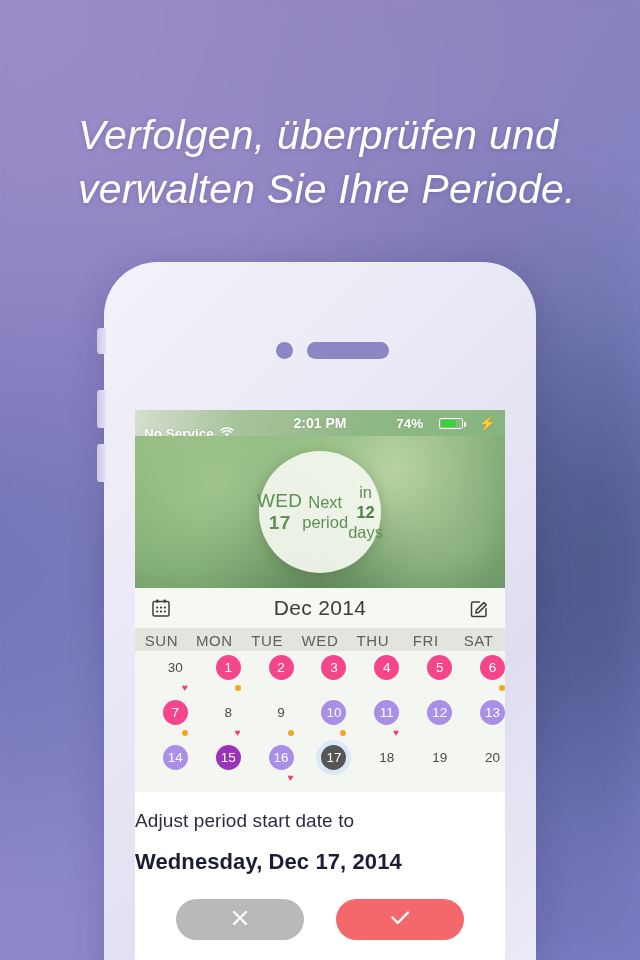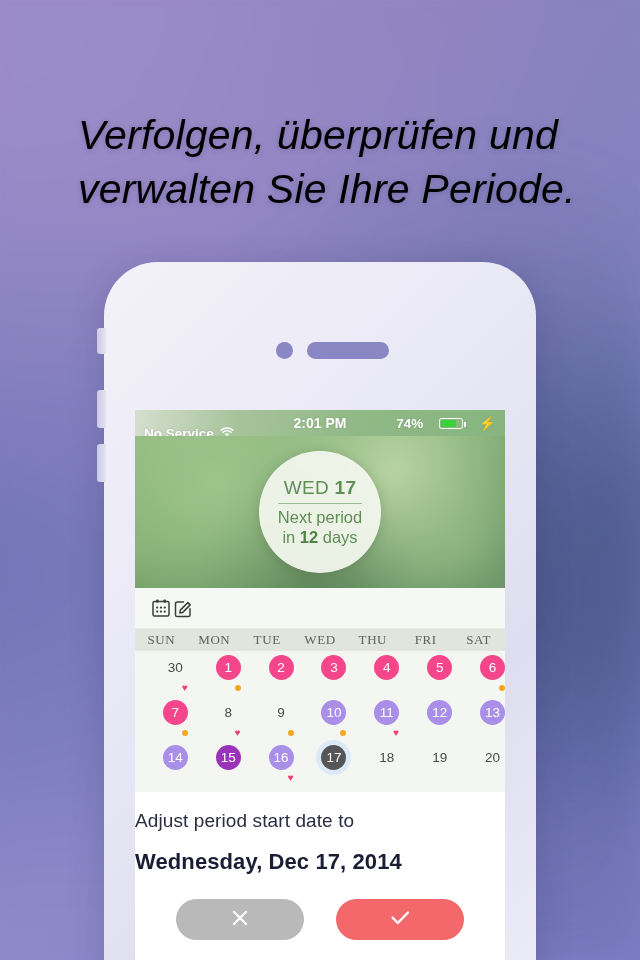--- a/index.html
+++ b/index.html
@@ -27,21 +27,21 @@
   }
   #backdrop .bg-dark {
     position:absolute; inset:0;
     background:radial-gradient(ellipse at 78% 62%, rgba(40,55,95,.38) 0%, rgba(40,55,95,0) 55%);
     filter:blur(22px);
   }
 
   
   #headline {
     position:absolute; left:78px; top:108px; width:500px;
-    color:#000000; font-style:italic; font-weight:400;
+    color:#ffffff; font-style:italic; font-weight:400;
     font-size:41px; line-height:54px; letter-spacing:.2px;
     text-shadow:0 1px 5px rgba(60,50,100,.28);
   }
   #headline .l2 { display:block; }
 
   
   #phone {
     position:absolute; left:104px; top:262px; width:432px; height:720px;
     border-radius:54px 54px 0 0;
     background:linear-gradient(135deg,#f3f2fa 0%,#e7e6f4 45%,#dfdef0 70%,#ecebf7 100%);
@@ -103,21 +103,21 @@
       linear-gradient(160deg,#8fb87e 0%,#7aa86d 40%,#5d8a58 72%,#4f7b56 100%);
   }
   #hero::after {
     content:""; position:absolute; inset:0; backdrop-filter:blur(4px);
   }
   #bubble {
     position:absolute; left:50%; top:50%; transform:translate(-50%,-50%);
     width:122px; height:122px; border-radius:50%;
     background:rgba(243,247,238,.93);
     box-shadow:0 2px 12px rgba(40,70,35,.22);
-    display:flex; flex-direction:column; align-items:center; justify-content:center;
+    display:flex; flex-direction:row; align-items:center; justify-content:center;
     color:#5f8f55; z-index:3; text-align:center;
   }
   #bubble .b-date { font-size:19px; letter-spacing:.3px; }
   #bubble .b-date b { font-weight:700; }
   #bubble .b-rule { width:84px; height:1px; background:#9fbd95; margin:4px 0 3px; }
   #bubble .b-l1 { font-size:16.5px; line-height:20px; }
   #bubble .b-l2 { font-size:16.5px; line-height:20px; }
   #bubble .b-l2 b { font-weight:700; color:#4f8145; }
 
   
@@ -125,21 +125,21 @@
     height:41px; background:#f6f8f4; display:flex; align-items:center;
     padding:0 15px; border-bottom:1px solid #e6e8e2;
   }
   #cal-title { flex:1; text-align:center; font-size:21px; color:#3b3b3b; letter-spacing:.3px; }
   .cal-ico { width:22px; height:22px; position:relative; }
 
   #weekdays {
     height:22px; background:#e2e4de; display:flex; align-items:center;
   }
   #weekdays div {
-    flex:1; text-align:center; font-size:13px; color:#5e615b; letter-spacing:.6px;font-family:Liberation Serif, serif;
+    flex:1; text-align:center; font-size:15px; color:#5e615b; letter-spacing:.6px;
   }
 
   #grid { background:#f4f7f1; padding-bottom:6px; }
   .week { display:flex; height:45px; }
   .cell {
     flex:1; display:flex; flex-direction:column; align-items:flex-end;
     justify-content:flex-start; padding-top:4px; position:relative;
   }
   .daynum {
     width:25px; height:25px; border-radius:50%;
@@ -237,20 +237,21 @@
           <rect x="6" y="2.4" width="2.6" height="3.4" rx="1.1" fill="#3c3c3c"></rect>
           <rect x="13.4" y="2.4" width="2.6" height="3.4" rx="1.1" fill="#3c3c3c"></rect>
           <circle cx="7.2" cy="10.6" r="1.1" fill="#3c3c3c"></circle>
           <circle cx="11" cy="10.6" r="1.1" fill="#3c3c3c"></circle>
           <circle cx="14.8" cy="10.6" r="1.1" fill="#3c3c3c"></circle>
           <circle cx="7.2" cy="14.6" r="1.1" fill="#3c3c3c"></circle>
           <circle cx="11" cy="14.6" r="1.1" fill="#3c3c3c"></circle>
           <circle cx="14.8" cy="14.6" r="1.1" fill="#3c3c3c"></circle>
         </svg>
       </span>
+      <div id="cal-title">Dec 2014</div>
       <span class="cal-ico">
         <svg width="22" height="22" viewBox="0 0 22 22">
           <path d="M18 11.8 V18 a1.6 1.6 0 0 1 -1.6 1.6 H5.1 A1.6 1.6 0 0 1 3.5 18 V6.7 A1.6 1.6 0 0 1 5.1 5.1 h6.4" fill="none" stroke="#3c3c3c" stroke-width="1.5" stroke-linecap="round"></path>
           <path d="M8.4 13.1 L15.9 5.6 l2.3 2.3 L10.7 15.4 L7.8 15.9 Z" fill="#fff" stroke="#3c3c3c" stroke-width="1.5" stroke-linejoin="round"></path>
         </svg>
       </span>
     </div>
 
     <div id="weekdays">
       <div>SUN</div>

